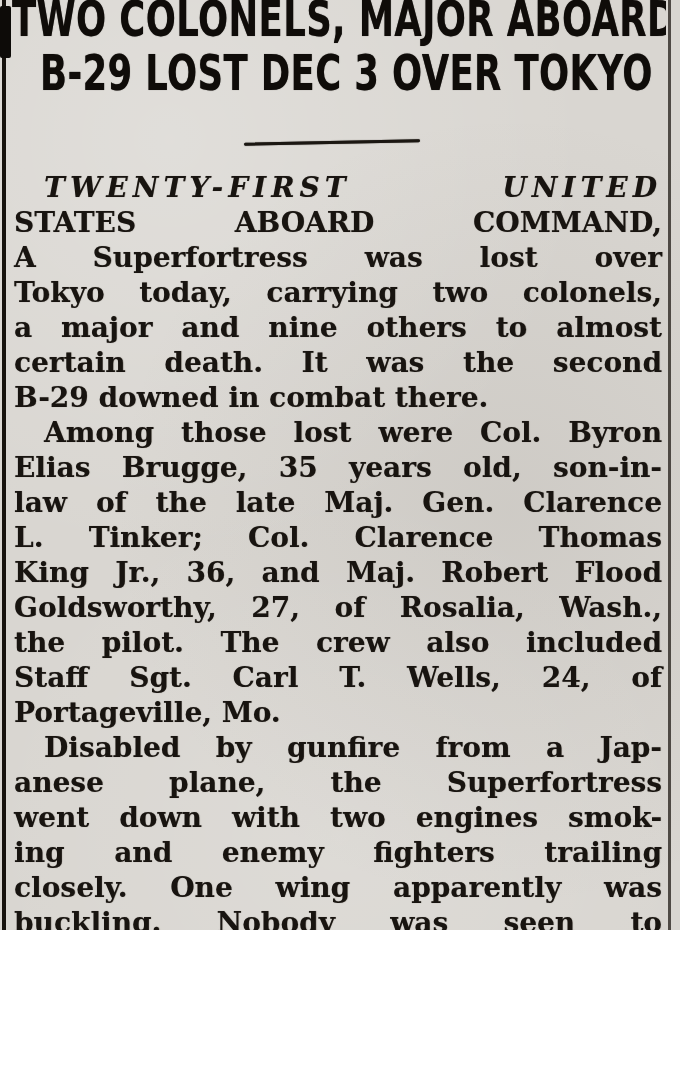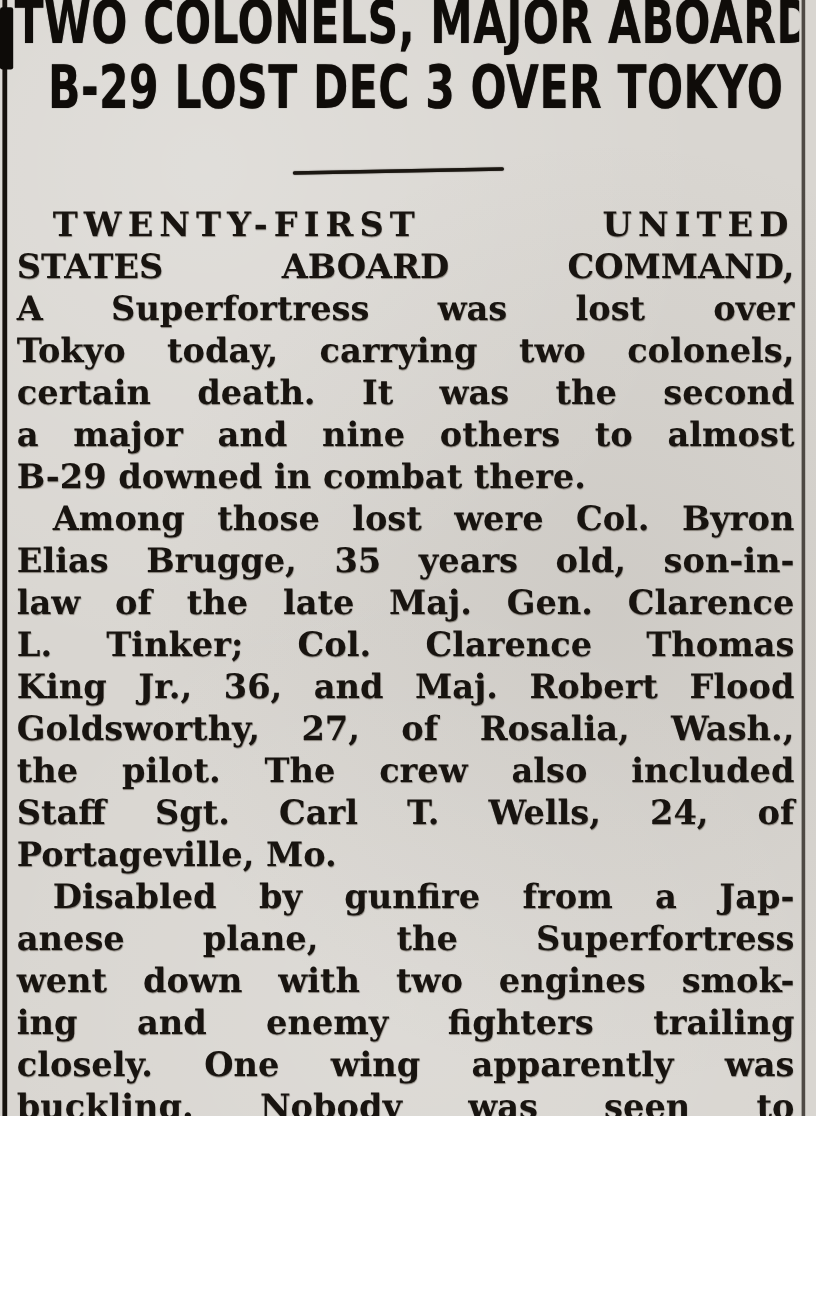--- a/index.html
+++ b/index.html
@@ -51,21 +51,21 @@
     margin:26px 18px 0 14px;
     font-size:28px;line-height:35px;
     font-weight:bold;
     color:var(--ink);
     text-shadow:.3px .3px .8px rgba(30,22,12,.45);
   }
   .para + .para{}
   .ln{text-align:justify;text-align-last:justify;}
   .ln.last{text-align-last:left;}
   .ln.indent{text-indent:30px;}
-  .ln.sp{letter-spacing:.18em;}
+  .ln.sp{letter-spacing:.18em;font-style:italic;}
 </style>
 </head>
 <body>
 
 <div class="clip">
 
   <div class="rule-left"></div>
   <div class="rule-blob"></div>
   <div class="rule-right"></div>
 
@@ -76,22 +76,22 @@
 
   <div class="divider divider-top"></div>
 
   <div class="body-copy">
 
     <div class="para">
       <div class="ln indent sp">TWENTY-FIRST UNITED</div>
       <div class="ln">STATES ABOARD COMMAND,</div>
       <div class="ln">A Superfortress was lost over</div>
       <div class="ln">Tokyo today, carrying two colonels,</div>
+      <div class="ln">a major and nine others to almost</div>
       <div class="ln">certain death. It was the second</div>
-      <div class="ln">a major and nine others to almost</div>
       <div class="ln last">B-29 downed in combat there.</div>
     </div>
 
     <div class="para">
       <div class="ln indent">Among those lost were Col. Byron</div>
       <div class="ln">Elias Brugge, 35 years old, son-in-</div>
       <div class="ln">law of the late Maj. Gen. Clarence</div>
       <div class="ln">L. Tinker; Col. Clarence Thomas</div>
       <div class="ln">King Jr., 36, and Maj. Robert Flood</div>
       <div class="ln">Goldsworthy, 27, of Rosalia, Wash.,</div>

